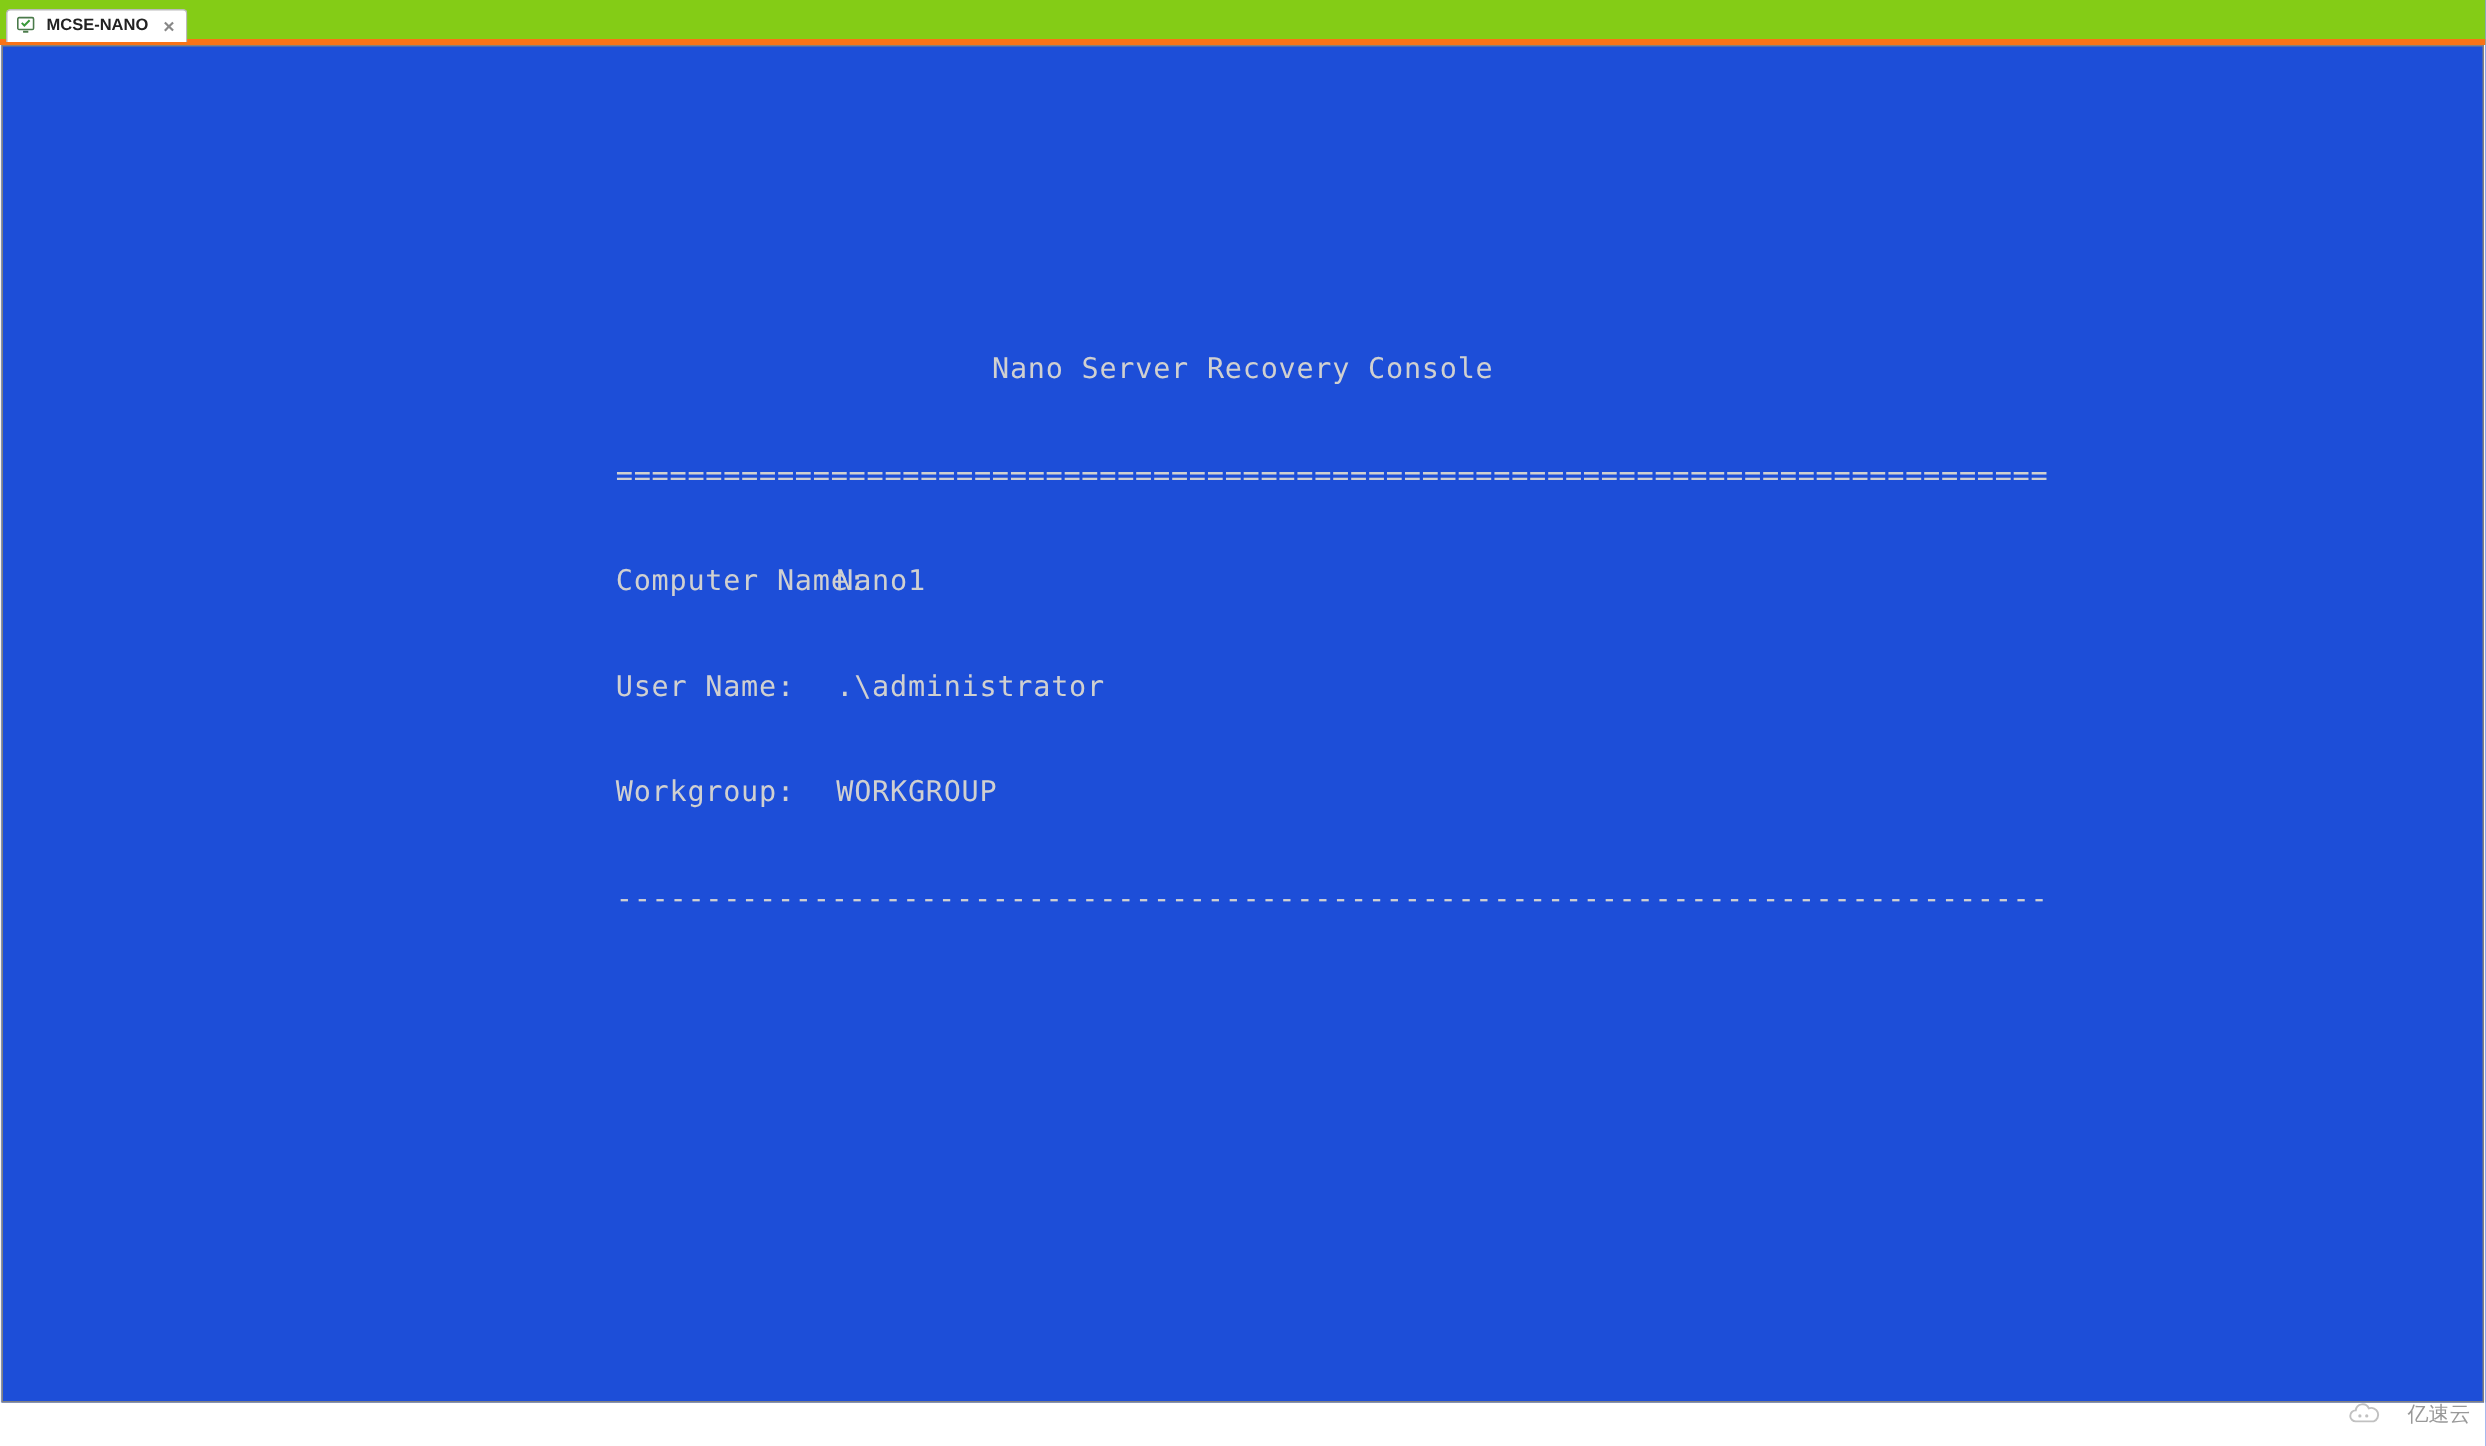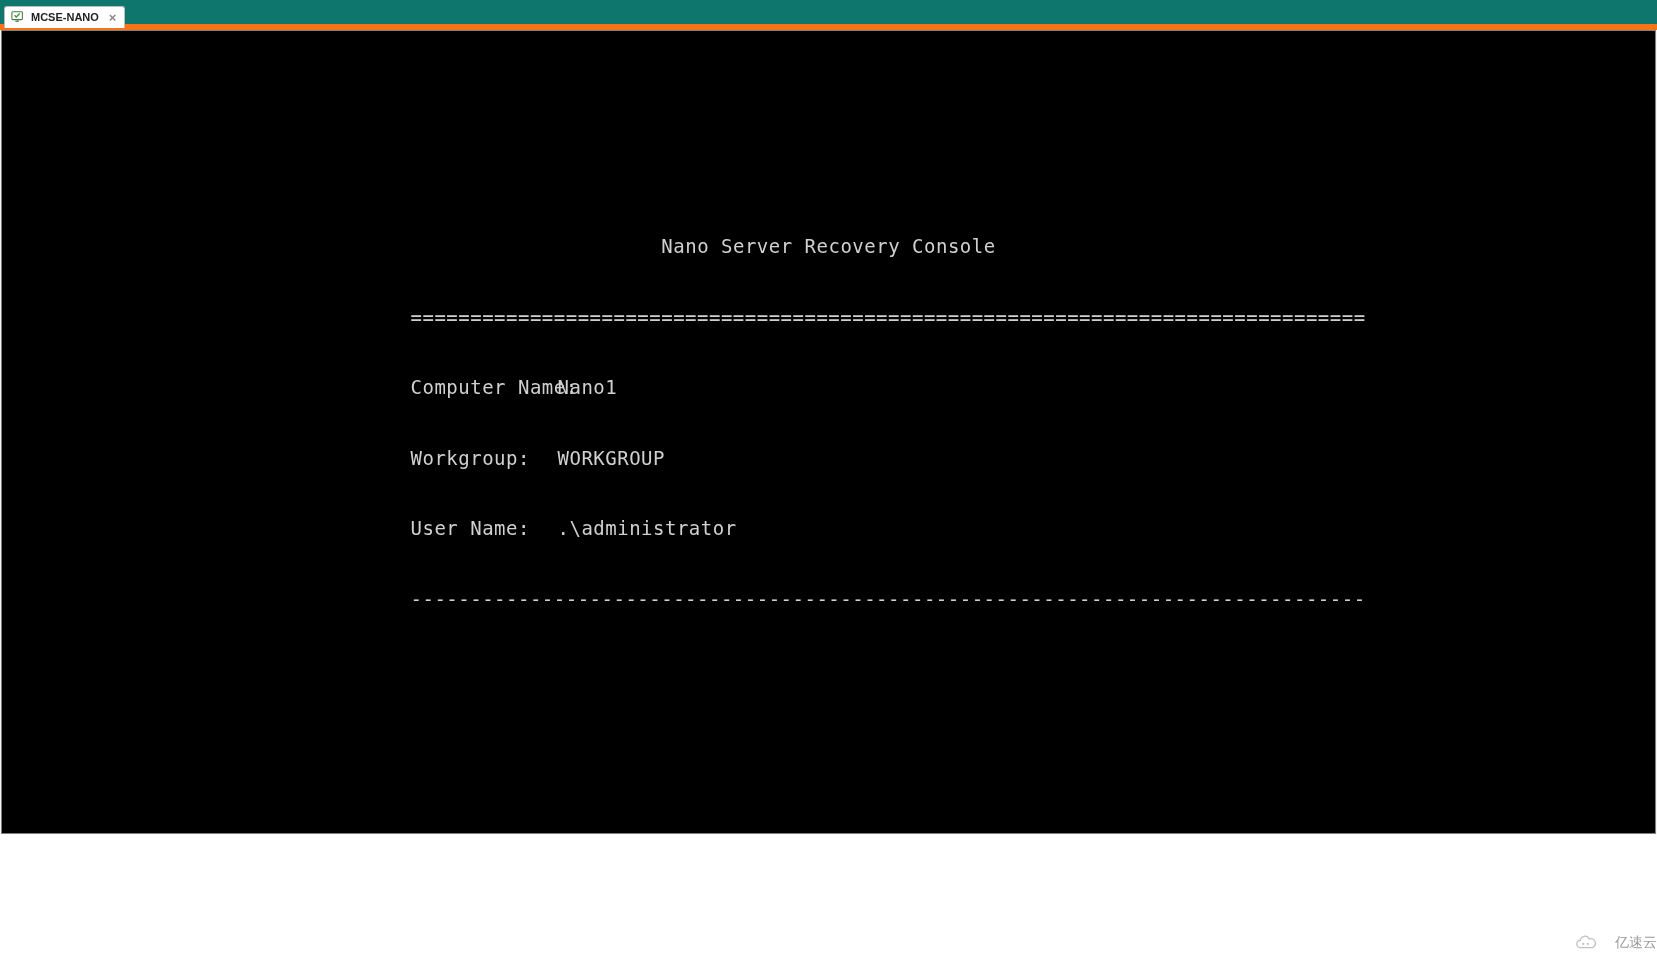--- a/index.html
+++ b/index.html
@@ -10,22 +10,22 @@
     body {
       width: 1657px;
       height: 964px;
       background: #f5f5f5;
       font-family: "Segoe UI", Arial, sans-serif;
       overflow: hidden;
       position: relative;
     }
     .tab-bar {
       height: 30px;
-      background: #0f766e;
-      border-bottom: 6px solid #f97316;
+      background: #84cc16;
+      border-bottom: 4px solid #f97316;
       display: flex;
       align-items: flex-start;
       padding: 6px 0 0 4px;
     }
     .tab {
       background: #fff;
       border: 1px solid #bbb;
       border-bottom: none;
       border-radius: 3px 3px 0 0;
       padding: 3px 8px 4px 6px;
@@ -46,22 +46,22 @@
     }
     .tab-close {
       color: #888;
       font-size: 13px;
       cursor: pointer;
       margin-left: 4px;
     }
     .console-frame {
       margin: 0 1px 0 1px;
       border: 1px solid #808080;
-      background: #000000;
-      height: 804px;
+      background: #1d4ed8;
+      height: 905px;
       position: relative;
       overflow: hidden;
     }
     .console {
       font-family: Consolas, "DejaVu Sans Mono", "Courier New", monospace;
       font-size: 19px;
       line-height: 23.5px;
       color: #d0d0d0;
       white-space: pre;
       letter-spacing: 0.5px;
@@ -74,21 +74,21 @@
     .title-line {
       text-align: center;
     }
     .info-row .label {
       display: inline-block;
       width: 147px;
     }
     .watermark {
       position: absolute;
       bottom: 12px;
-      right: 0;
+      right: 10px;
       color: #999;
       font-size: 14px;
       display: flex;
       align-items: center;
       gap: 18px;
       font-family: "Microsoft YaHei", sans-serif;
     }
     .watermark svg {
       opacity: 0.6;
     }
@@ -113,22 +113,22 @@
     <span class="tab-close">×</span>
   </div>
 </div>
 
 <div class="console-frame">
   <div class="console">
     <div class="console-inner">
       <div class="title-line">Nano Server Recovery Console</div>
       <div>================================================================================</div>
       <div class="info-row"><span class="label">Computer Name:</span><span>Nano1</span></div>
+      <div class="info-row"><span class="label">User Name:</span><span>.\administrator</span></div>
       <div class="info-row"><span class="label">Workgroup:</span><span>WORKGROUP</span></div>
-      <div class="info-row"><span class="label">User Name:</span><span>.\administrator</span></div>
       <div>--------------------------------------------------------------------------------</div>
       
       
       
       
       
       
       
       
       

